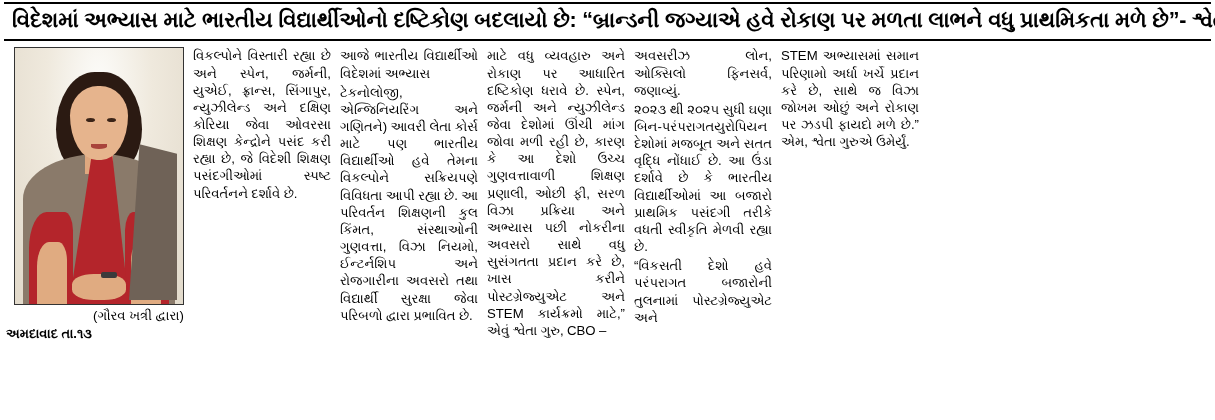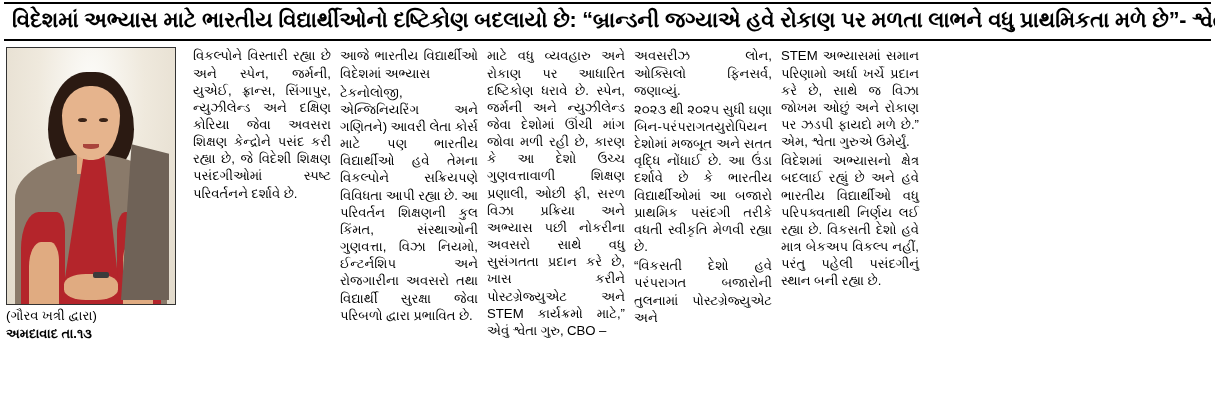--- a/index.html
+++ b/index.html
@@ -53,21 +53,21 @@
     text-justify: inter-word;
     color: #000;
     word-spacing: -0.3px;
   }
   .col p { margin: 0 0 2px 0; text-indent: 0; }
   
   .photo-col {
     width: 178px;
     display: flex;
     flex-direction: column;
-    align-items: flex-start;
+    align-items: flex-end;
   }
   .photo {
     width: 170px;
     height: 258px;
     border: 1px solid #333;
     position: relative;
     overflow: hidden;
     background: linear-gradient(180deg,#f2efe9 0%, #e8e2d6 60%, #ded7c8 100%);
   }
   
@@ -211,37 +211,36 @@
         <div class="ph-face"></div>
         <div class="ph-eye l"></div>
         <div class="ph-eye r"></div>
         <div class="ph-lip"></div>
       </div>
       <div class="caption">(ગૌરવ ખત્રી દ્વારા)</div>
       <div class="sub center-line b">અમદાવાદ તા.૧૩</div>
     </div>
 
     <div class="col">
-      <p>વિકલ્પોને વિસ્તારી રહ્યા છે અને સ્પેન, જર્મની, યુએઈ, ફ્રાન્સ, સિંગાપુર, ન્યુઝીલેન્ડ અને દક્ષિણ કોરિયા જેવા અવસરા શિક્ષણ કેન્દ્રોને પસંદ કરી રહ્યા છે, જે વિદેશી શિક્ષણ પસંદગીઓમાં સ્પષ્ટ પરિવર્તનને દર્શાવે છે.</p>
+      <p>વિકલ્પોને વિસ્તારી રહ્યા છે અને સ્પેન, જર્મની, યુએઈ, ફ્રાન્સ, સિંગાપુર, ન્યુઝીલેન્ડ અને દક્ષિણ કોરિયા જેવા ઓવરસા શિક્ષણ કેન્દ્રોને પસંદ કરી રહ્યા છે, જે વિદેશી શિક્ષણ પસંદગીઓમાં સ્પષ્ટ પરિવર્તનને દર્શાવે છે.</p>
     </div>
 
     <div class="col">
       <p>આજે ભારતીય વિદ્યાર્થીઓ વિદેશમાં અભ્યાસ</p>
       <p>ટેકનોલોજી, એન્જિનિયરિંગ અને ગણિતને) આવરી લેતા કોર્સ માટે પણ ભારતીય વિદ્યાર્થીઓ હવે તેમના વિકલ્પોને સક્રિયપણે વિવિધતા આપી રહ્યા છે. આ પરિવર્તન શિક્ષણની કુલ કિંમત, સંસ્થાઓની ગુણવત્તા, વિઝા નિયમો, ઈન્ટર્નશિપ અને રોજગારીના અવસરો તથા વિદ્યાર્થી સુરક્ષા જેવા પરિબળો દ્વારા પ્રભાવિત છે.</p>
     </div>
 
     <div class="col">
       <p>માટે વધુ વ્યવહારુ અને રોકાણ પર આધારિત દષ્ટિકોણ ધરાવે છે. સ્પેન, જર્મની અને ન્યુઝીલેન્ડ જેવા દેશોમાં ઊંચી માંગ જોવા મળી રહી છે, કારણ કે આ દેશો ઉચ્ચ ગુણવત્તાવાળી શિક્ષણ પ્રણાલી, ઓછી ફી, સરળ વિઝા પ્રક્રિયા અને અભ્યાસ પછી નોકરીના અવસરો સાથે વધુ સુસંગતતા પ્રદાન કરે છે, ખાસ કરીને પોસ્ટગ્રેજ્યુએટ અને STEM કાર્યક્રમો માટે,” એવું શ્વેતા ગુરુ, CBO –</p>
     </div>
 
     <div class="col">
       <p>અવસરીઝ લોન, ઓક્સિલો ફિનસર્વ, જણાવ્યું.</p>
       <p>૨૦૨૩ થી ૨૦૨૫ સુધી ઘણા બિન-પરંપરાગતયુરોપિયન દેશોમાં મજબૂત અને સતત વૃદ્ધિ નોંધાઈ છે. આ ઉંડા દર્શાવે છે કે ભારતીય વિદ્યાર્થીઓમાં આ બજારો પ્રાથમિક પસંદગી તરીકે વધતી સ્વીકૃતિ મેળવી રહ્યા છે.</p>
       <p>“વિકસતી દેશો હવે પરંપરાગત બજારોની તુલનામાં પોસ્ટગ્રેજ્યુએટ અને</p>
     </div>
 
     <div class="col">
       <p>STEM અભ્યાસમાં સમાન પરિણામો અર્ધા ખર્ચે પ્રદાન કરે છે, સાથે જ વિઝા જોખમ ઓછું અને રોકાણ પર ઝડપી ફાયદો મળે છે.” એમ, શ્વેતા ગુરુએ ઉમેર્યું.</p>
-      <p>વિદેશમાં અભ્યાસનો ક્ષેત્ર બદલાઈ રહ્યું છે અને હવે ભારતીય વિદ્યાર્થીઓ વધુ પરિપક્વતાથી નિર્ણય લઈ રહ્યા છે. વિકસતી દેશો હવે માત્ર બેકઅપ વિકલ્પ નહીં, પરંતુ પહેલી પસંદગીનું સ્થાન બની રહ્યા છે.</p>
     </div>
 
   </div>
 </div>
 
 </body></html>

